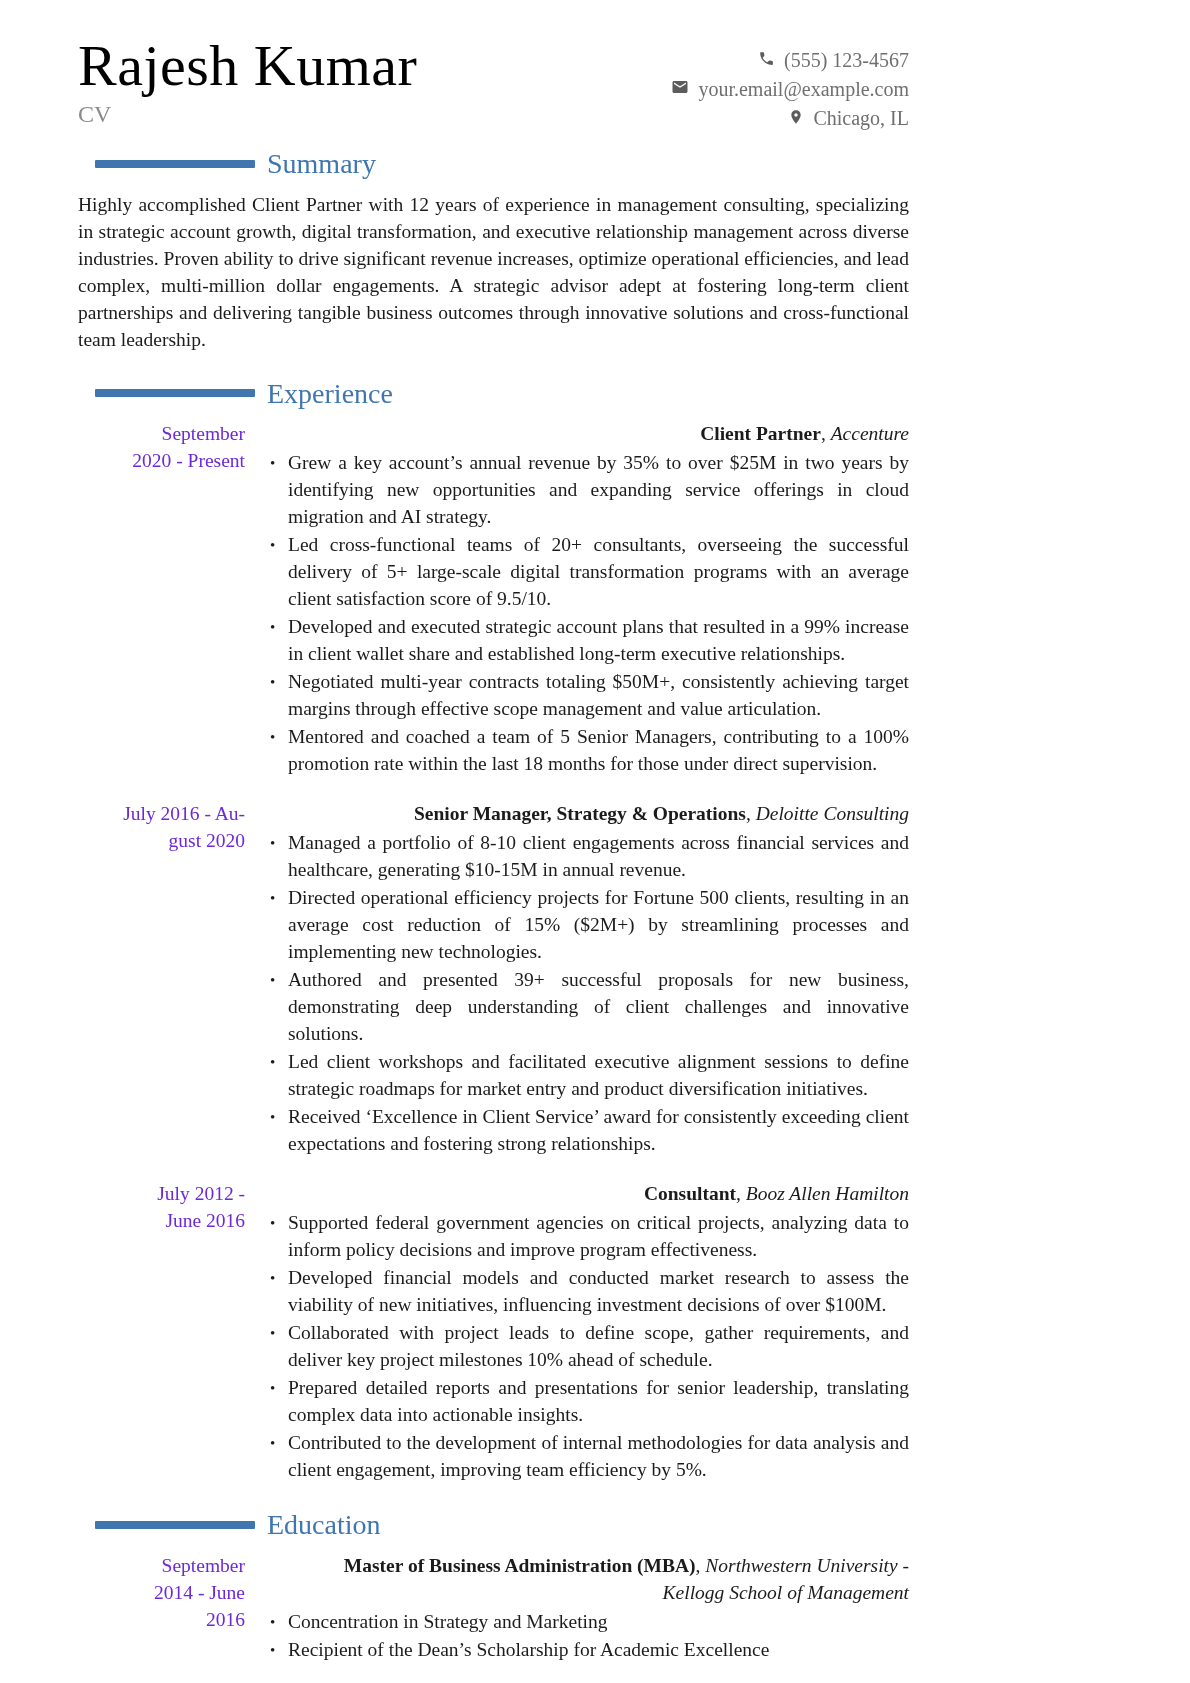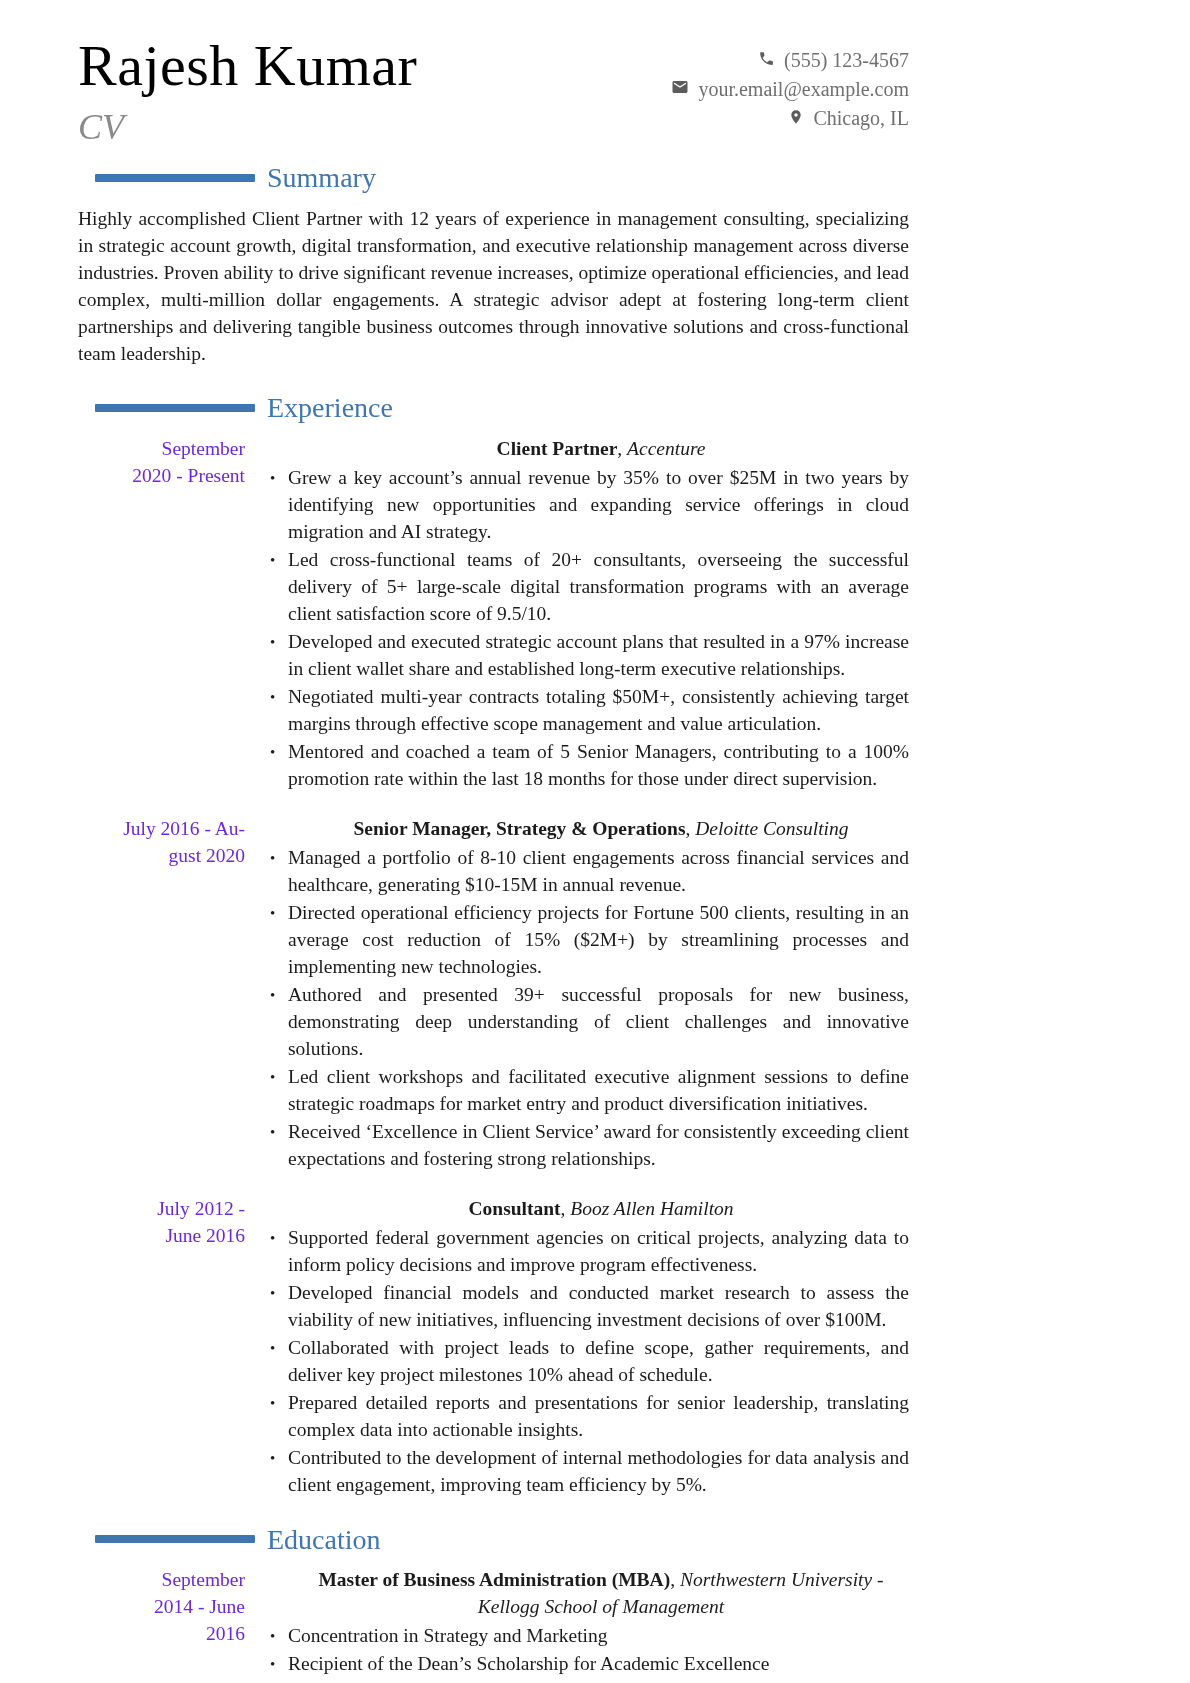--- a/index.html
+++ b/index.html
@@ -11,21 +11,21 @@
     overflow: hidden;
   }
   .page {
     width: 994px; height: 1683px;
     padding: 36px 85px 0 78px;
   }
 
   
   .header { display: flex; justify-content: space-between; align-items: flex-start; }
   .name { font-size: 58px; line-height: 1.05; font-weight: 400; color: #000; letter-spacing: 0.5px; }
-  .subtitle { font-size: 36px; color: #8a8a8a; margin-top: 11px; line-height: 1.1; font-style: italic; }
+  .subtitle { font-size: 24px; color: #8a8a8a; margin-top: 4px; line-height: 1.1; }
   .contact { margin-top: 10px; }
   .contact-row {
     display: flex; justify-content: flex-end; align-items: center;
     gap: 9px; color: #6f6f6f; font-size: 20px; line-height: 29px;
   }
   .contact-row svg { flex: 0 0 auto; fill: #5c5c5c; }
 
   
   .section { margin-top: 24px; }
   .sec-head { display: flex; align-items: center; margin-bottom: 10px; }
@@ -37,21 +37,21 @@
   }
 
   
   .entry { display: grid; grid-template-columns: 167px 1fr; column-gap: 18px; margin-bottom: 22px; }
   .entry:last-child { margin-bottom: 0; }
   .entry-date {
     text-align: right; font-size: 19.5px; line-height: 27px;
     white-space: pre-line; color: #6d28d9;
   }
   .entry-body { font-size: 19.5px; line-height: 27px; }
-  .role-line { margin-bottom: 2px; text-align: center; margin-left: 30px; }
+  .role-line { margin-bottom: 2px; text-align: right; margin-left: 30px; }
   .role-title { font-weight: 700; }
   .role-company { font-style: italic; font-weight: 400; }
 
   ul.bullets { list-style: none; margin-top: 1px; }
   ul.bullets li {
     position: relative; padding-left: 25px;
     text-align: justify; margin-bottom: 1px;
   }
   ul.bullets li::before {
     content: "\2022";
@@ -112,21 +112,21 @@
     </div>
 
     <div class="entry">
       <div class="entry-date">September
 2020 - Present</div>
       <div class="entry-body">
         <p class="role-line"><span class="role-title">Client Partner</span><span>, </span><span class="role-company">Accenture</span></p>
         <ul class="bullets">
           <li>Grew a key account’s annual revenue by 35% to over $25M in two years by identifying new opportunities and expanding service offerings in cloud migration and AI strategy.</li>
           <li>Led cross-functional teams of 20+ consultants, overseeing the successful delivery of 5+ large-scale digital transformation programs with an average client satisfaction score of 9.5/10.</li>
-          <li>Developed and executed strategic account plans that resulted in a 97% increase in client wallet share and established long-term executive relationships.</li>
+          <li>Developed and executed strategic account plans that resulted in a 99% increase in client wallet share and established long-term executive relationships.</li>
           <li>Negotiated multi-year contracts totaling $50M+, consistently achieving target margins through effective scope management and value articulation.</li>
           <li>Mentored and coached a team of 5 Senior Managers, contributing to a 100% promotion rate within the last 18 months for those under direct supervision.</li>
         </ul>
       </div>
     </div>
 
     <div class="entry">
       <div class="entry-date">July 2016 - Au-
 gust 2020</div>
       <div class="entry-body">

